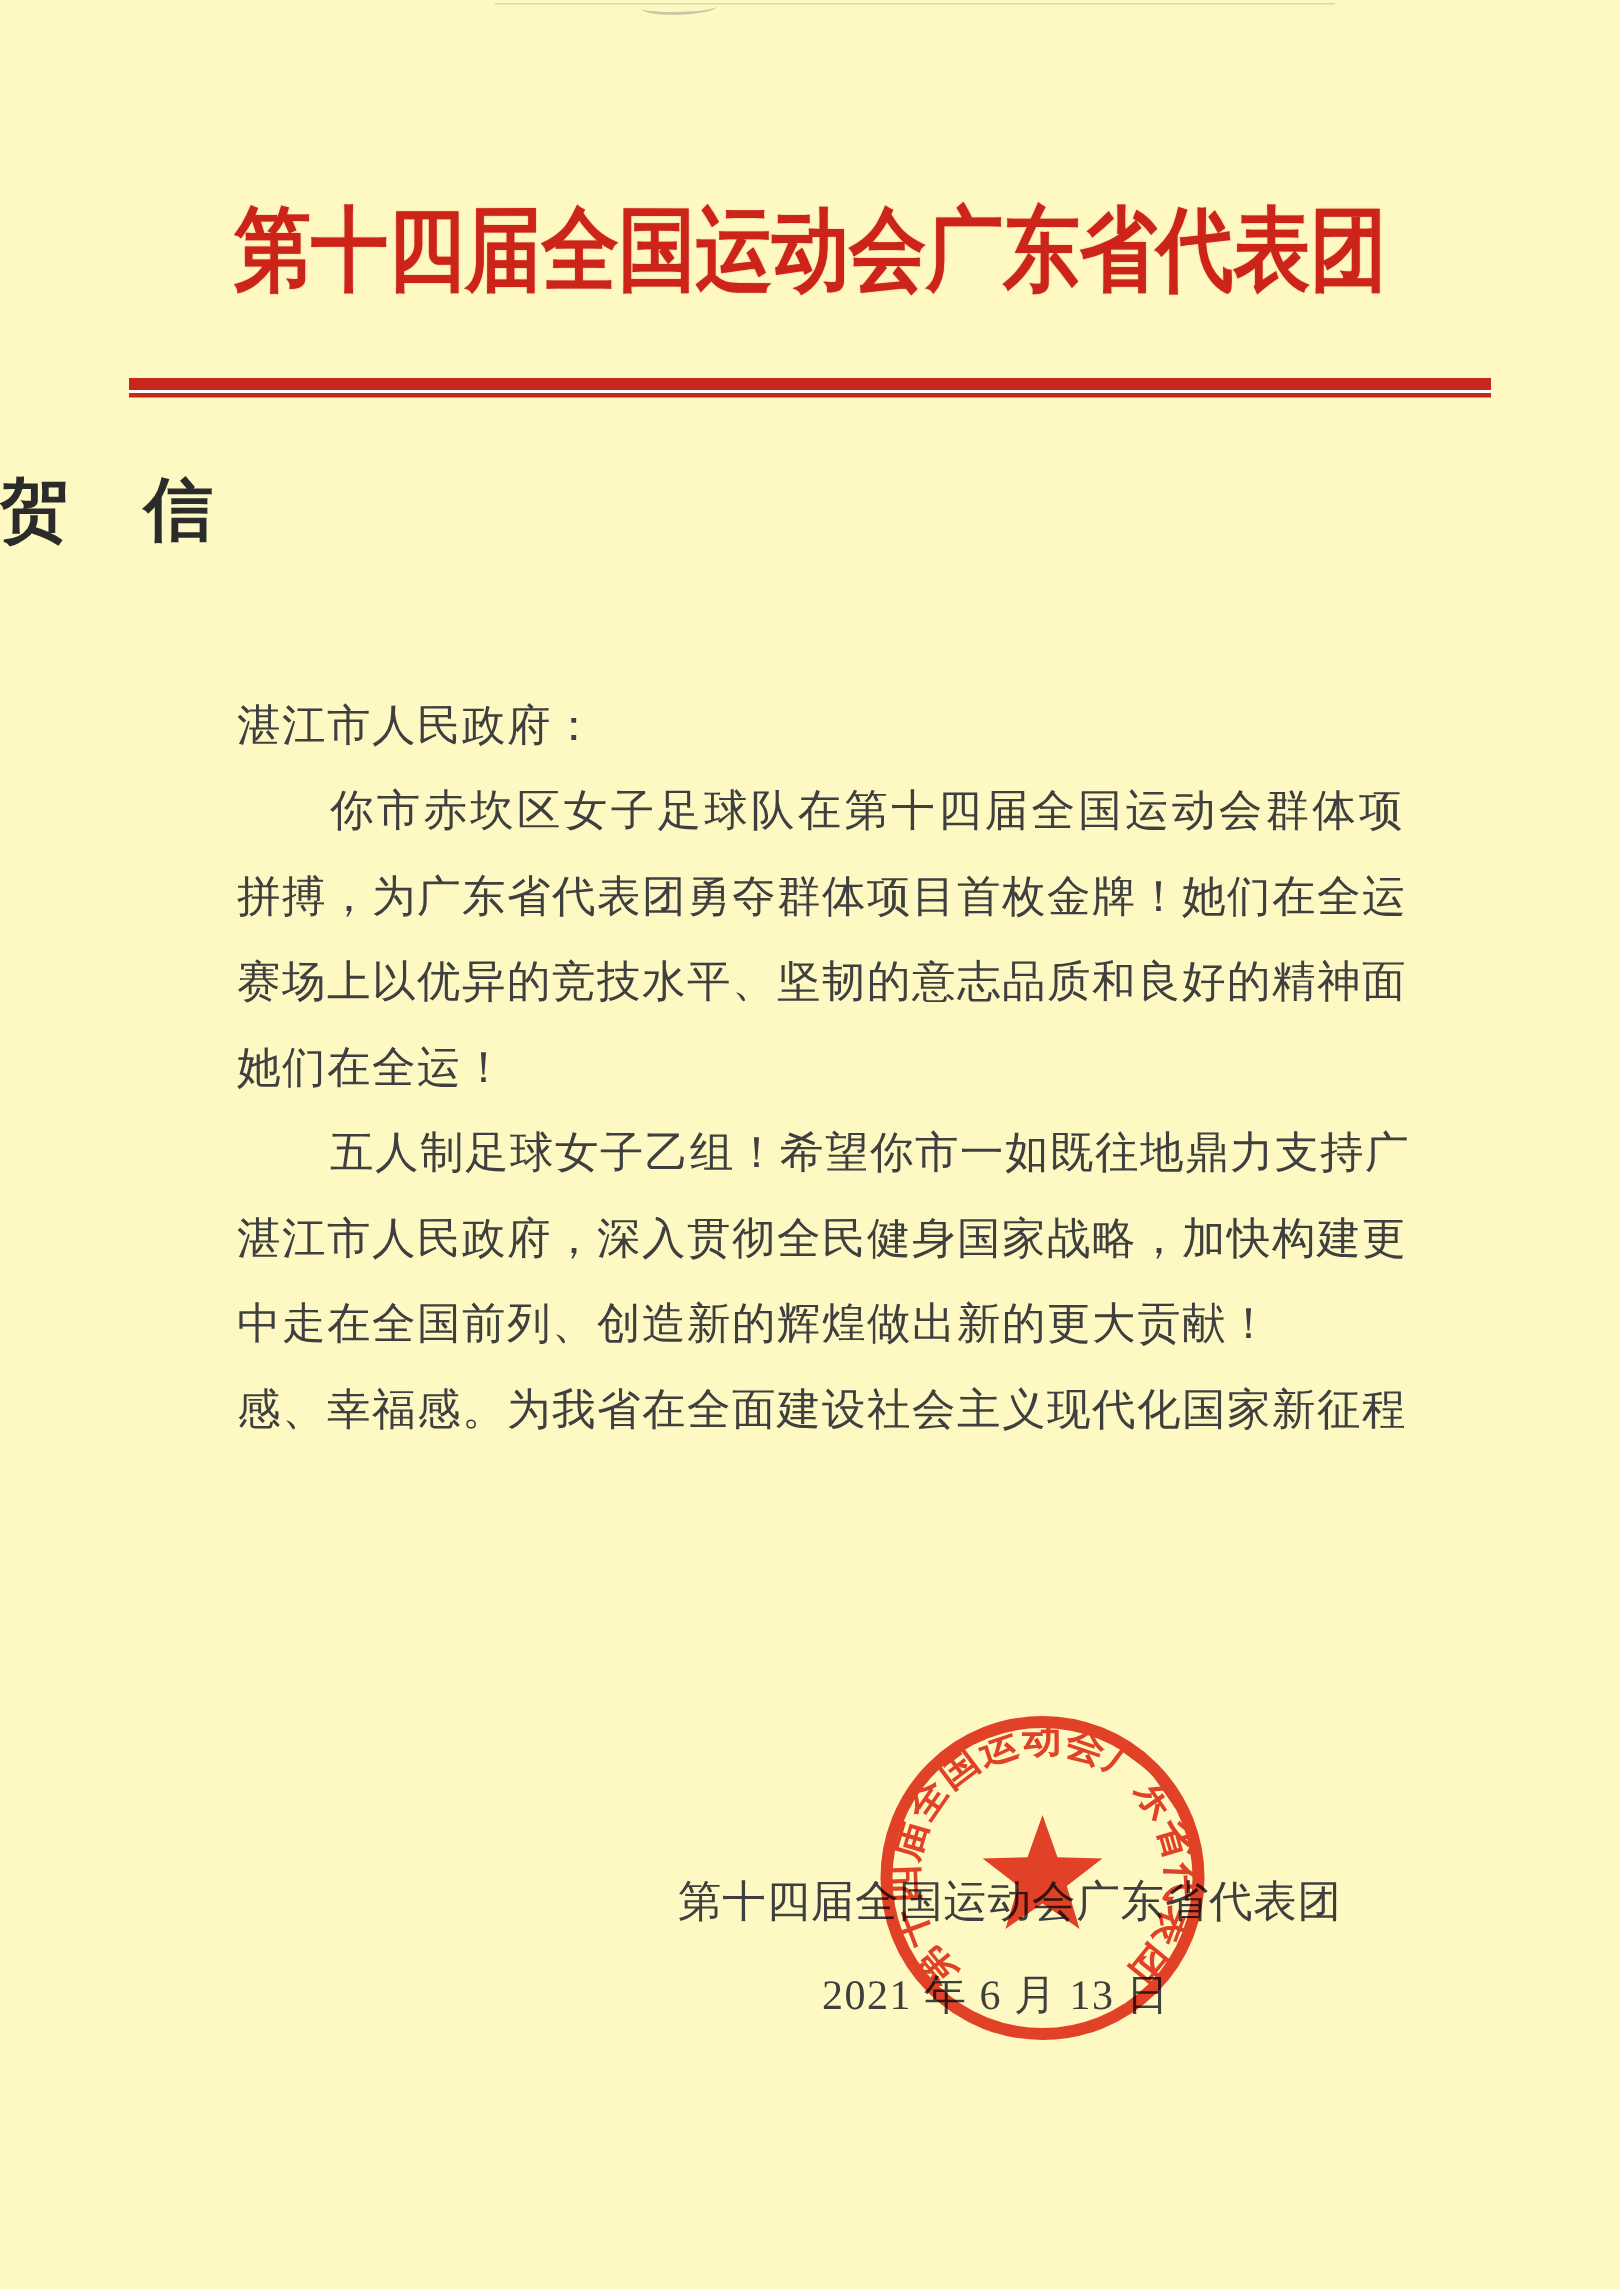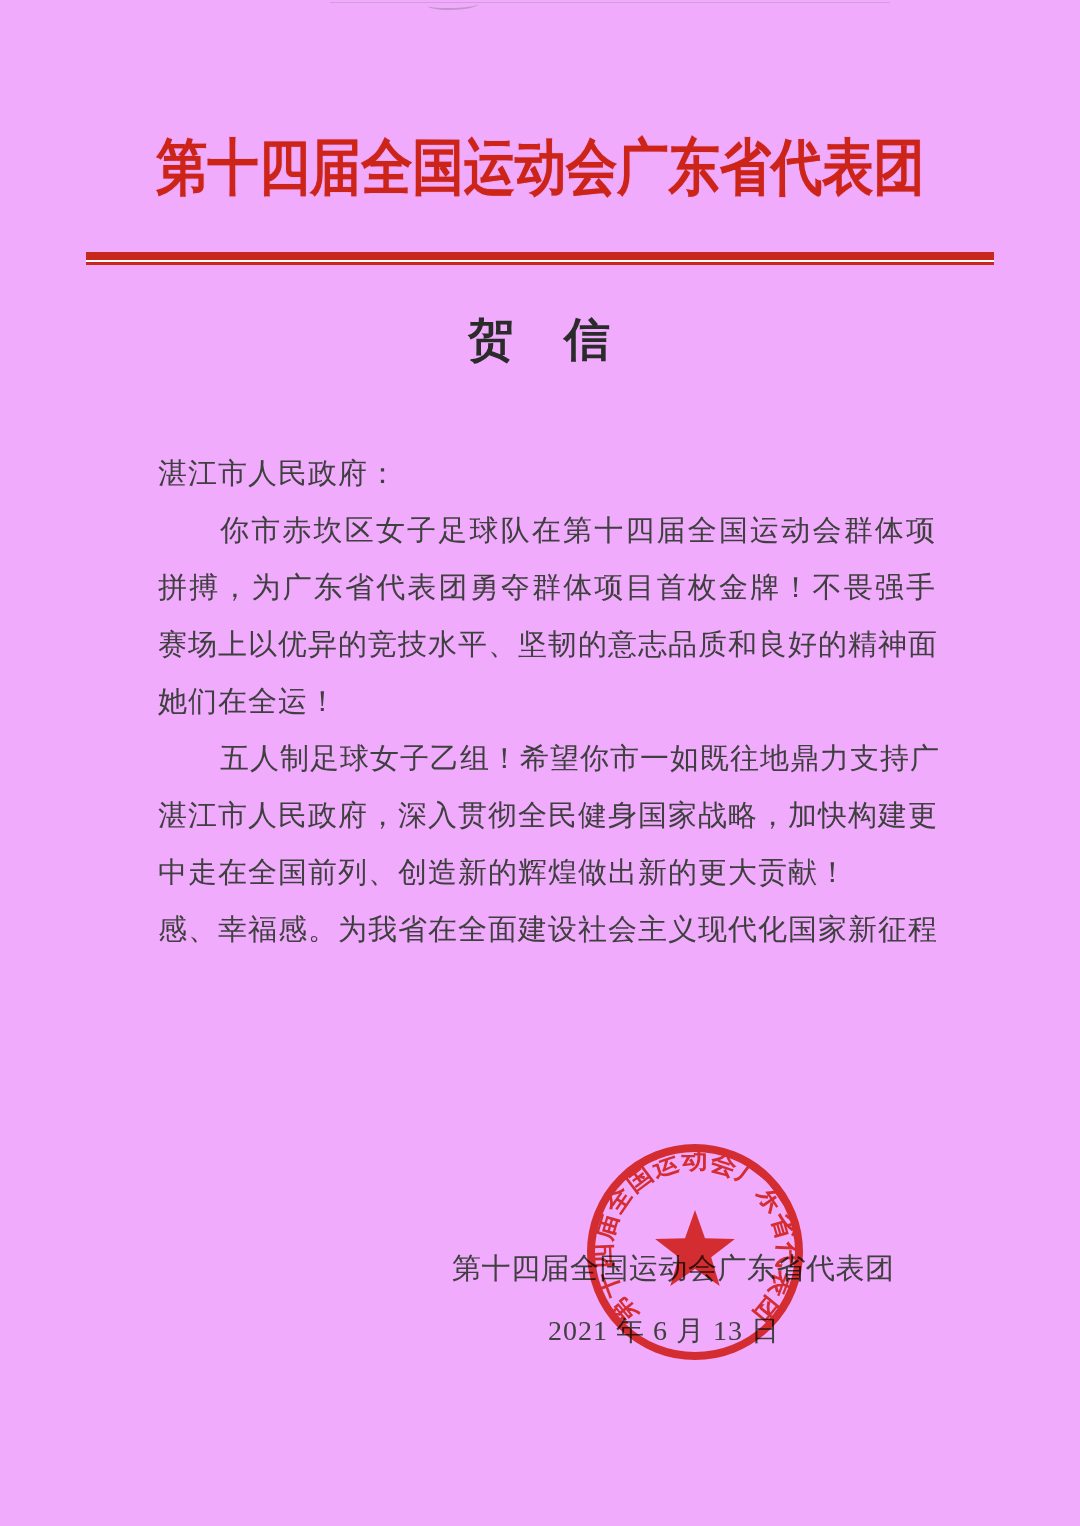--- a/index.html
+++ b/index.html
@@ -1,21 +1,21 @@
 <!DOCTYPE html>
 <html><head>
 <meta charset="utf-8">
 <style>
   * { margin: 0; padding: 0; box-sizing: border-box; }
   html, body { background: #ffffff; }
   .page {
     position: relative;
     width: 1080px;
     height: 1526px;
-    background: #f0abfc;
+    background: #fef9c3;
     overflow: hidden;
     font-family: "Liberation Serif", "DejaVu Serif", serif;
   }
 
   
   .top-edge-line {
     position: absolute; top: 2px; left: 330px; width: 560px; height: 1px;
     background: rgba(120,120,120,0.25);
   }
   .top-scribble {
@@ -42,30 +42,29 @@
   
   .rule { position: absolute; left: 86px; width: 908px; }
   .rule-top { top: 252px; }
   .rule-top .bar1 { height: 8px; background: #c8281c; }
   .rule-top .gap  { height: 2px; background: #fff; }
   .rule-top .bar2 { height: 3px; background: #c8281c; }
 
   
   .letter-title {
     position: absolute; top: 312px; left: 0; width: 1080px;
-    text-align: center;
     font-size: 46px; line-height: 56px; font-weight: 700;
     color: #2b2b2b;
     letter-spacing: 2px;
     white-space: nowrap;
   }
 
   
   .body-block {
-    position: absolute; top: 445px; left: 158px; width: 778px;
+    position: absolute; top: 456px; left: 158px; width: 778px;
     font-size: 29px; line-height: 57px;
     color: #3f3f3f;
   }
   .line {
     height: 57px;
     white-space: nowrap;
     text-align: justify;
     text-align-last: justify;
     letter-spacing: 1px;
   }
@@ -121,21 +120,21 @@
     <div class="gap"></div>
     <div class="bar2"></div>
   </div>
 
   <div class="letter-title">贺　信</div>
 
   <div class="body-block">
     <div class="line flush-left">湛江市人民政府：</div>
 
     <div class="line indent">你市赤坎区女子足球队在第十四届全国运动会群体项</div>
-    <div class="line">拼搏，为广东省代表团勇夺群体项目首枚金牌！不畏强手</div>
+    <div class="line">拼搏，为广东省代表团勇夺群体项目首枚金牌！她们在全运</div>
     <div class="line">赛场上以优异的竞技水平、坚韧的意志品质和良好的精神面</div>
     <div class="line flush-left">她们在全运！</div>
 
     <div class="line indent">五人制足球女子乙组！希望你市一如既往地鼎力支持广</div>
     <div class="line">湛江市人民政府，深入贯彻全民健身国家战略，加快构建更</div>
     <div class="line flush-left">中走在全国前列、创造新的辉煌做出新的更大贡献！</div>
     <div class="line">感、幸福感。为我省在全面建设社会主义现代化国家新征程</div>
   </div>
 
   <div class="signature">第十四届全国运动会广东省代表团</div>

